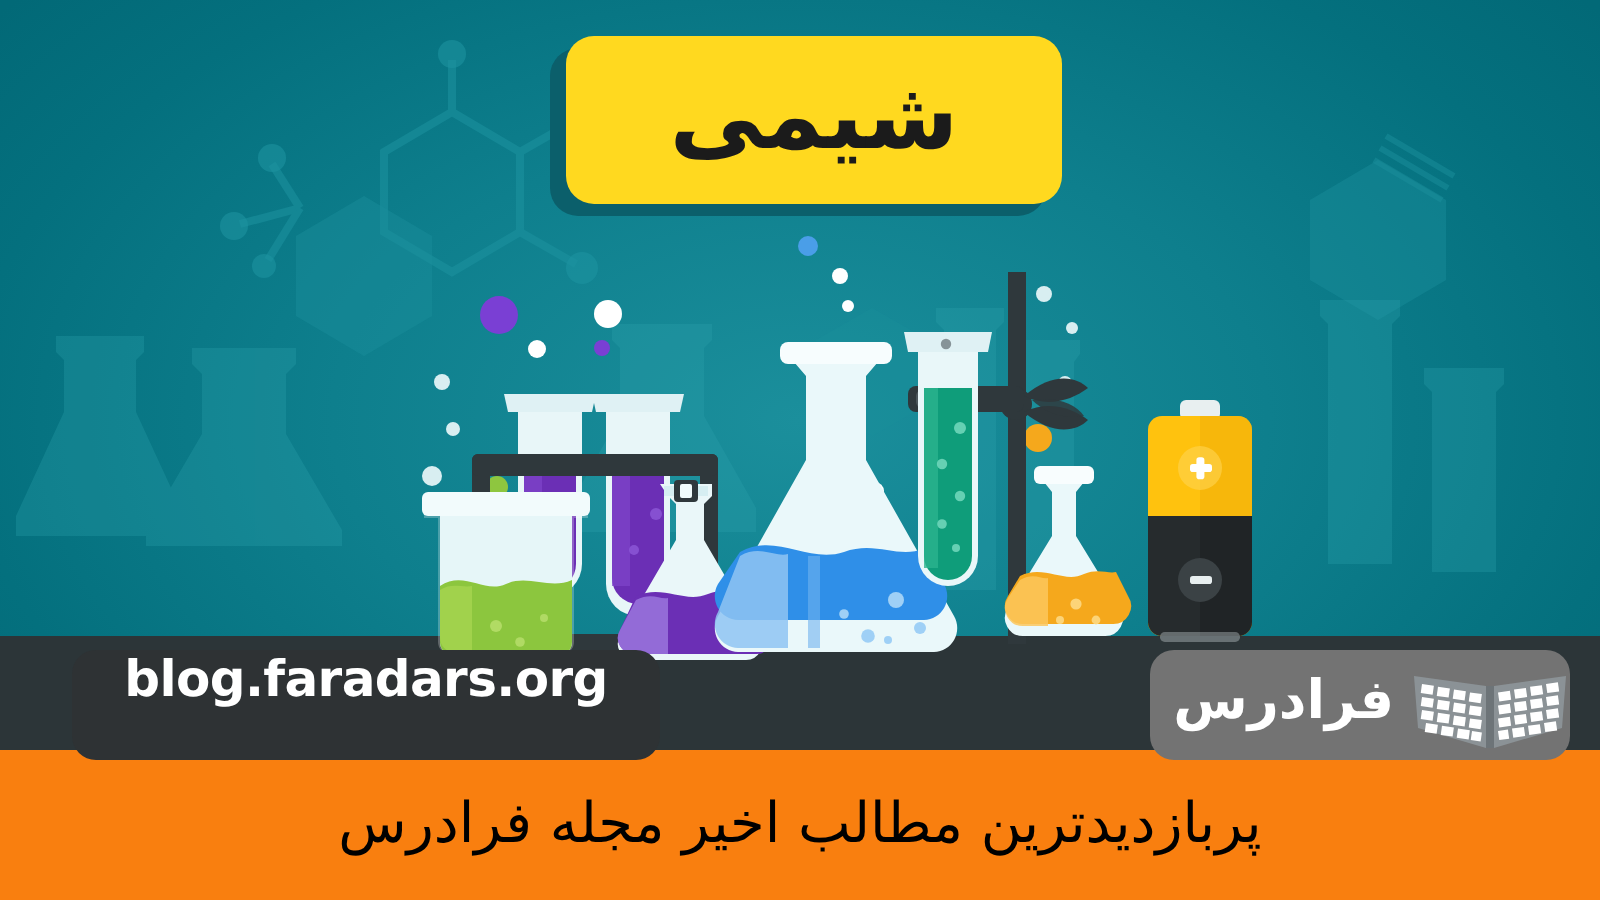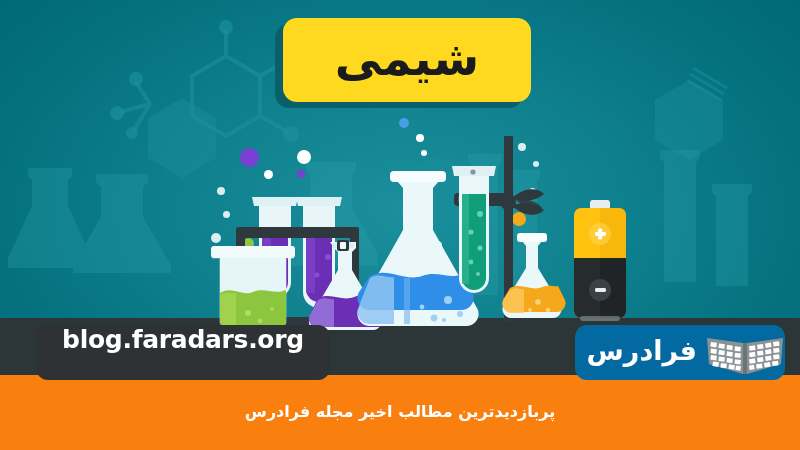--- a/index.html
+++ b/index.html
@@ -81,21 +81,21 @@
     color:#ffffff;
     font-size:25px;
     font-weight:bold;
     letter-spacing:-.3px;
   }
 
   .logo-badge {
     position:absolute;
     left:575px; top:325px;
     width:210px; height:55px;
-    background:#0369a1;
+    background:#737373;
     border-radius:12px;
     display:flex; align-items:center; justify-content:flex-start;
     z-index:40;
     padding-left:10px;
     gap:8px;
     direction:rtl;
   }
   .logo-badge .brand-text {
     color:#ffffff;
     font-size:27px;
@@ -107,23 +107,23 @@
 
   
   .caption {
     position:absolute;
     left:0; right:0; top:388px;
     height:46px;
     display:flex; align-items:center; justify-content:center;
     z-index:30;
   }
   .caption span {
-    color:#ffffff;
-    font-size:16px;
-    font-weight:bold;
+    color:#000000;
+    font-size:28px;
+    font-weight:normal;
     direction:rtl;
     white-space:nowrap;
   }
 
   
   .art { position:absolute; }
   .bubble { position:absolute; border-radius:50%; }
 </style>
 </head>
 <body>

